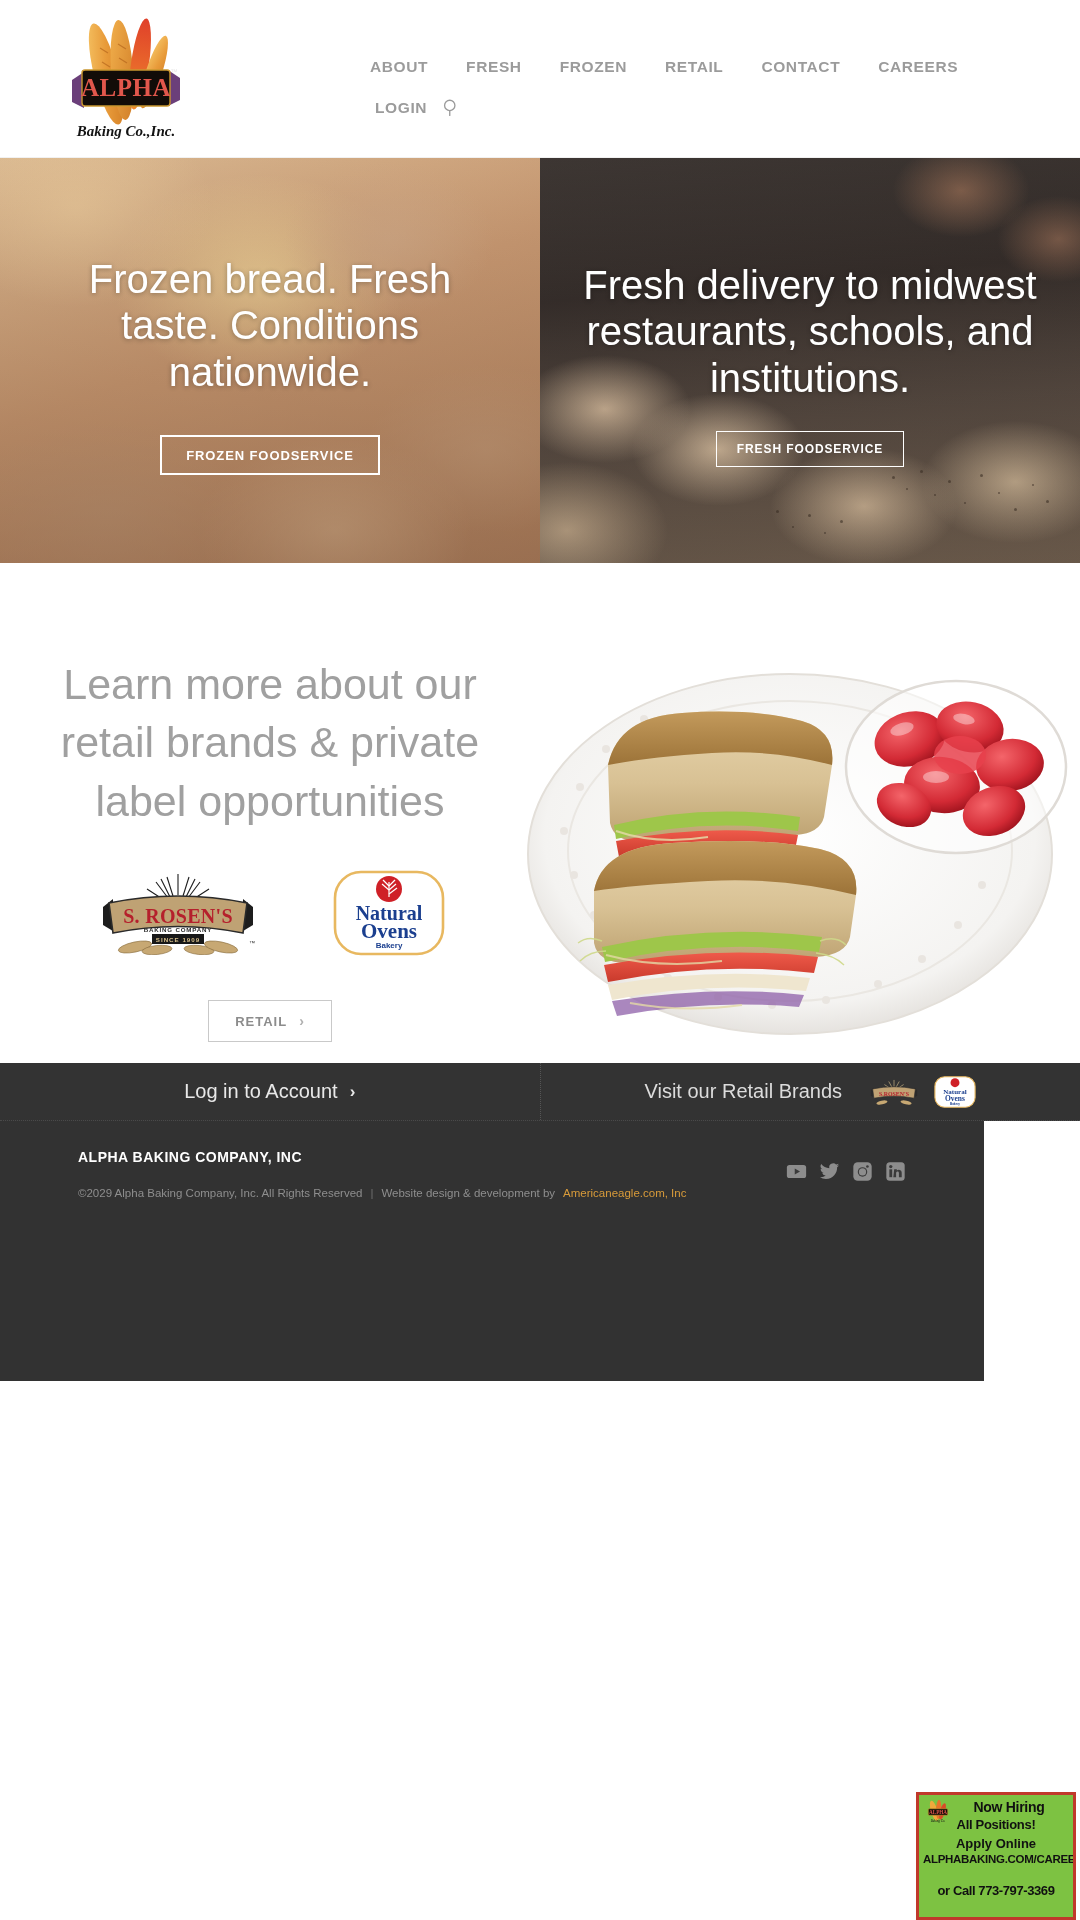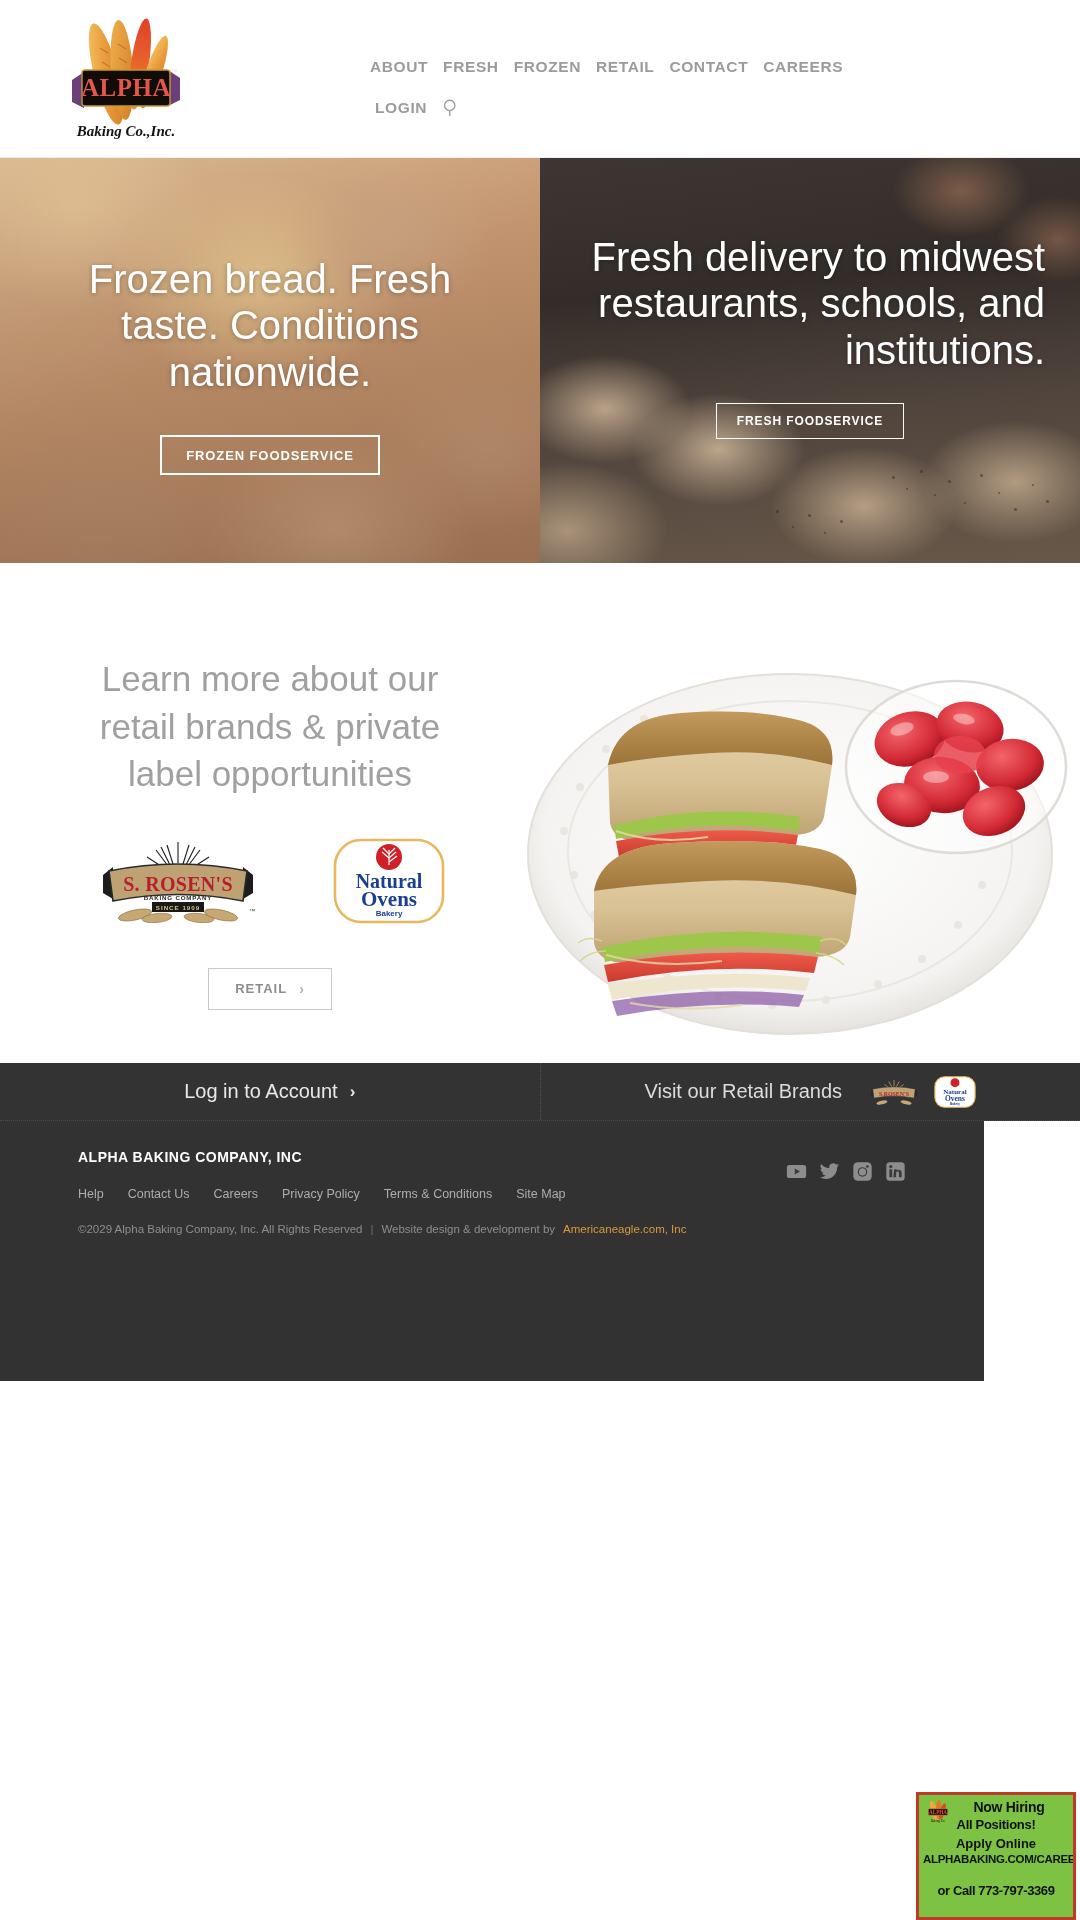--- a/index.html
+++ b/index.html
@@ -28,21 +28,21 @@
   .logo-svg { display:block; width:128px; height:140px; }
 
   .nav-block {
     position: absolute;
     left: 370px; top: 58px;
     width: 600px;
   }
   .nav-row-1 {
     display: flex;
     align-items: center;
-    gap: 15px;
+    gap: 38px;
     justify-content: flex-start;
   }
   .nav-row-2 {
     display: flex;
     align-items: center;
     gap: 14px;
     margin-top: 21px;
     padding-left: 5px;
   }
   .nav-link {
@@ -105,21 +105,21 @@
     padding-top: 0;
   }
   .hero-title {
     color: #ffffff;
     font-weight: 300;
     text-align: center;
     line-height: 1.16;
     text-shadow: 0 1px 5px rgba(0,0,0,.30);
   }
   .hero-left .hero-title { font-size: 40px; width: 400px; margin-top: 98px; }
-  .hero-right .hero-title { font-size: 40px; width: 470px; margin-top: 76px; text-align: right; }
+  .hero-right .hero-title { font-size: 40px; width: 470px; margin-top: 104px; }
 
   .hero-btn {
     display: inline-flex;
     align-items: center;
     justify-content: center;
     border: 2px solid #ffffff;
     color: #ffffff;
     font-size: 13px;
     font-weight: 700;
     letter-spacing: 0.9px;
@@ -144,21 +144,21 @@
     left: 0; top: 0;
     width: 540px; height: 500px;
     display: flex;
     flex-direction: column;
     align-items: center;
     padding-top: 92px;
   }
   .retail-heading {
     width: 420px;
     text-align: center;
-    font-size: 35px;
+    font-size: 43px;
     font-weight: 300;
     line-height: 1.36;
     color: #a0a0a0;
   }
   .brand-row {
     display: flex;
     align-items: center;
     justify-content: center;
     gap: 72px;
     margin-top: 40px;
@@ -578,28 +578,20 @@
           <text x="56" y="67" font-family="'Liberation Serif', serif" font-size="20" font-weight="700" fill="#1b3f8f" text-anchor="middle">Ovens</text>
           <text x="56" y="77" font-family="'Liberation Sans', sans-serif" font-size="8" font-weight="700" fill="#1b3f8f" text-anchor="middle">Bakery</text>
         </svg>
       </span>
     </div>
   </div>
 
   <div class="footer">
     <div class="footer-title">ALPHA BAKING COMPANY, INC</div>
 
-    <div class="footer-links">
-      <span class="footer-link">Help</span>
-      <span class="footer-link">Contact Us</span>
-      <span class="footer-link">Careers</span>
-      <span class="footer-link">Privacy Policy</span>
-      <span class="footer-link">Terms &amp; Conditions</span>
-      <span class="footer-link">Site Map</span>
-    </div>
 
     <div class="footer-legal">
       <span>©2029 Alpha Baking Company, Inc. All Rights Reserved</span>
       <span class="sep-pipe">|</span>
       <span>Website design &amp; development by</span>
       <span class="credit-link">Americaneagle.com, Inc</span>
     </div>
 
     <div class="social-row">
       <svg class="social-ico" viewBox="0 0 24 24">

